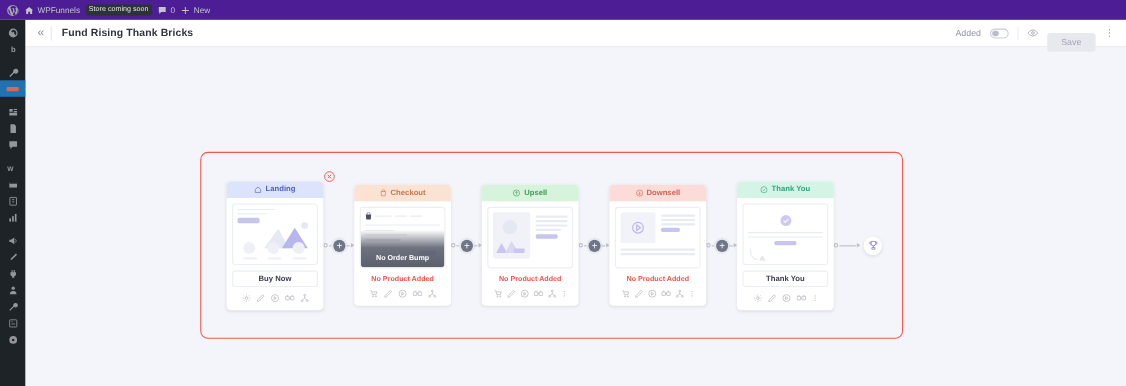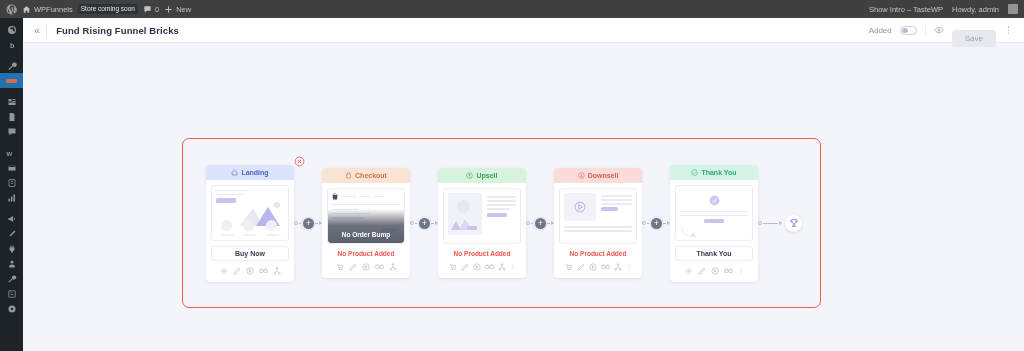--- a/index.html
+++ b/index.html
@@ -7,21 +7,21 @@
     width: 1024px; height: 351px;
     font-family: "Liberation Sans", sans-serif;
     background: #f6f7fb;
     overflow: hidden;
   }
 
   
   .adminbar {
     position: absolute; top: 0; left: 0;
     width: 1024px; height: 18px;
-    background: #404040;
+    background: #4c1d95;
     display: flex; align-items: center;
     color: #c3c4c7; font-size: 7.5px;
     padding: 0 6px;
     z-index: 30;
   }
   .ab-group { display: flex; align-items: center; gap: 5px; }
   .ab-item { display: flex; align-items: center; gap: 3px; cursor: pointer; white-space: nowrap; }
   .ab-logo { width: 11px; height: 11px; display: block; }
   .ab-badge {
     background: #2c3338; color: #e7e8e9;
@@ -227,27 +227,20 @@
         </svg>
       <span>0</span>
     </span>
     <span class="ab-item">
       <svg class="ico" width="9" height="9" viewBox="0 0 20 20" fill="#c3c4c7">
           <path d="M9 3h2v6h6v2h-6v6H9v-6H3V9h6z"></path>
         </svg>
       <span>New</span>
     </span>
   </div>
-  <div class="ab-right">
-    <span class="ab-item">Show Intro – TasteWP</span>
-    <span class="ab-item">
-      <span>Howdy, admin</span>
-    </span>
-    <span class="ab-avatar"></span>
-  </div>
 </div>
 
 <div class="wpsidebar">
   <div class="wps-item">
     <svg width="10" height="10" viewBox="0 0 20 20" fill="#c3c4c7">
         <path d="M10 2a8 8 0 108 8 8 8 0 00-8-8zm0 2.2a5.8 5.8 0 014.3 9.7l-3-3.6a1.5 1.5 0 10-2.1-.2L6.4 7.3A5.8 5.8 0 0110 4.2z"></path>
       </svg>
   </div>
   <div class="wps-item">
     <svg width="10" height="10" viewBox="0 0 20 20" fill="#c3c4c7">
@@ -342,21 +335,21 @@
     <svg width="10" height="10" viewBox="0 0 20 20" fill="#c3c4c7">
         <circle cx="10" cy="10" r="7"></circle>
         <circle cx="10" cy="10" r="2.3" fill="#1d2327"></circle>
       </svg>
   </div>
 </div>
 
 <div class="topbar">
   <span class="collapse-btn">«</span>
   <span class="tb-divider"></span>
-  <span class="page-title">Fund Rising Funnel Bricks</span>
+  <span class="page-title">Fund Rising Thank Bricks</span>
   <div class="tb-right">
     <span class="stats-label">Added</span>
     <span class="toggle"></span>
     <span class="tb-vdiv"></span>
     <span class="eye-btn">
       <svg width="10" height="10" viewBox="0 0 20 20" fill="none" stroke="#8e93a4" stroke-width="1.3">
           <path d="M1.5 10S4.5 4.5 10 4.5 18.5 10 18.5 10 15.5 15.5 10 15.5 1.5 10 1.5 10z"></path>
           <circle cx="10" cy="10" r="2.4"></circle>
         </svg>
     </span>

